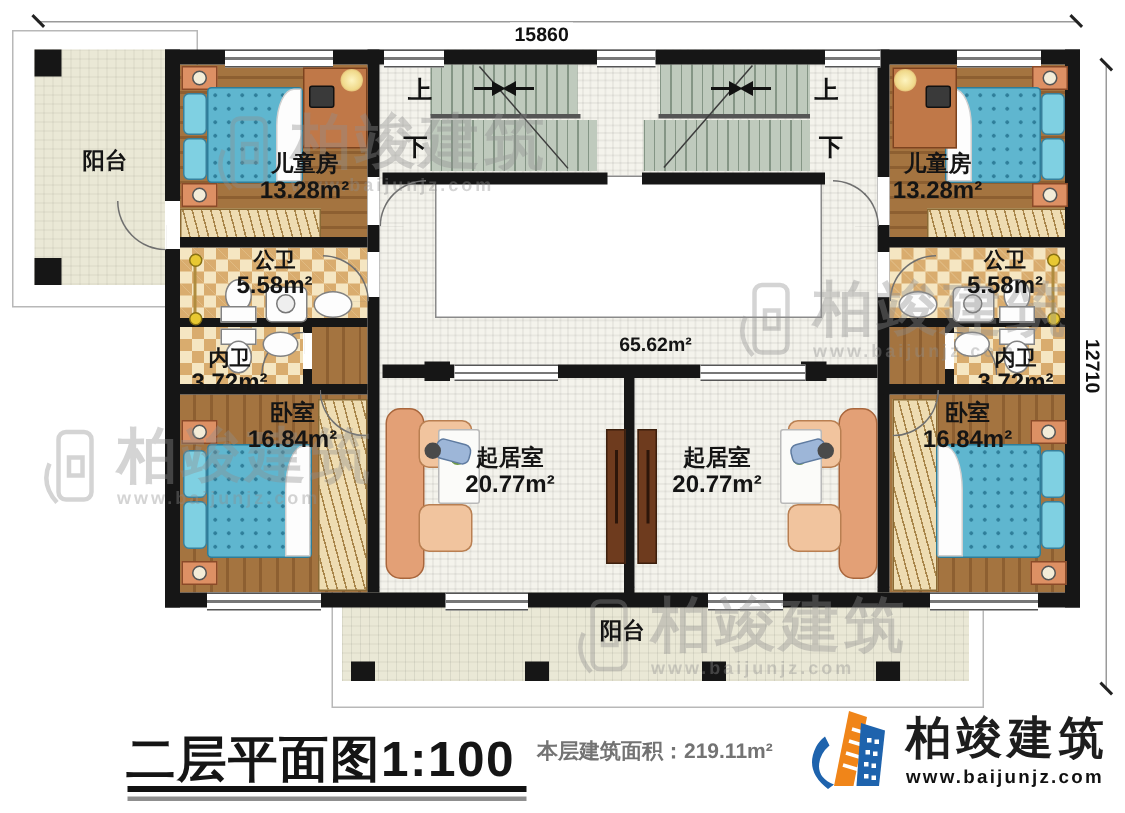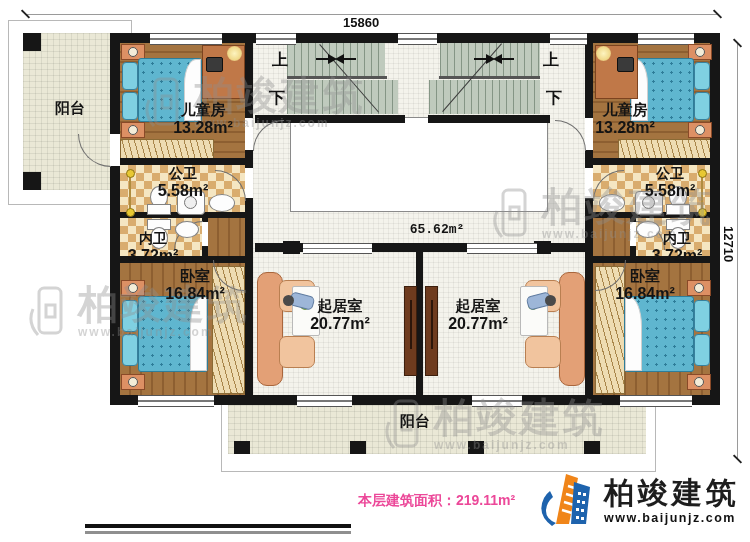--- a/index.html
+++ b/index.html
@@ -73,21 +73,21 @@
   .wm{position:absolute;display:flex;align-items:flex-start;color:#8f8f8f;opacity:.38;font-weight:bold;white-space:nowrap;}
   .wm .cn{font-size:40px;letter-spacing:3px;line-height:1.05;}
   .wm .url{font-size:12px;letter-spacing:2px;}
   .wm svg{margin-right:8px;}
   .doorpanel{position:absolute;background:#6e3b1e;border:1px solid #3c1f0d;}
   .doorpanel:after{content:"";position:absolute;left:45%;top:15%;width:2px;height:55%;background:#2c160a;}
   .void{position:absolute;background:#fff;border:1px solid #8a8a8a;}
   .title{position:absolute;font-size:33px;font-weight:600;letter-spacing:1px;color:#151515;}
   .tline1{position:absolute;background:#111;}
   .tline2{position:absolute;background:#8f8f8f;}
-  .stats{position:absolute;font-size:14px;font-weight:bold;color:#ec4899;line-height:21px;}
+  .stats{position:absolute;font-size:14px;font-weight:bold;color:#737373;line-height:21px;}
   .brand{position:absolute;display:flex;align-items:center;}
   .brandtx .nm{font-size:30px;font-weight:bold;letter-spacing:4px;color:#1d1d1d;line-height:1.05;}
   .brandtx .url{font-size:12.5px;font-weight:bold;letter-spacing:1.5px;color:#111;margin-top:2px;}
 </style>
 </head>
 <body>
 
 <div id="canvas">
 
   <div class="roofline" style="left:8px;top:20px;width:122px;height:183px;"></div>
@@ -362,37 +362,38 @@
     <div class="ar">5.58m²</div>
     </div>
   <div class="rlabel sm" style="left:646px;top:231px;width:62px;">
     <div class="nm">内卫</div>
     <div class="ar">3.72m²</div>
     </div>
   <div class="rlabel" style="left:602px;top:268px;width:86px;">
     <div class="nm">卧室</div>
     <div class="ar">16.84m²</div>
     </div>
-  <div class="rlabel" style="left:402px;top:221px;width:70px;font-family:Liberation Mono, monospace;"><span class="ar" style="font-size:13px;">65.62m²</span></div>
+  <div class="rlabel" style="left:402px;top:221px;width:70px;"><span class="ar" style="font-size:13px;">65.62m²</span></div>
   <div class="rlabel" style="left:385px;top:412px;width:60px;"><span class="nm">阳台</span></div>
 
   <div class="updown" style="left:272px;top:50px;">上</div>
   <div class="updown" style="left:269px;top:88px;">下</div>
   <div class="updown" style="left:543px;top:50px;">上</div>
   <div class="updown" style="left:546px;top:88px;">下</div>
 
   <div class="dimline" style="left:25px;top:14px;width:693px;height:1px;"></div>
   <div class="tick" style="left:20px;top:13px;"></div>
   <div class="tick" style="left:712px;top:13px;"></div>
   <div class="dimtext" style="left:340px;top:15px;">15860</div>
   <div class="dimline" style="left:737px;top:44px;width:1px;height:416px;"></div>
   <div class="tick" style="left:732px;top:42px;"></div>
   <div class="tick" style="left:732px;top:458px;"></div>
   <div class="dimtext" style="left:736px;top:226px;transform:rotate(90deg);transform-origin:left top;padding:0;">12710</div>
 
+  <div class="title" style="left:84px;top:484px;">二层平面图1:100</div>
   <div class="tline1" style="left:85px;top:524px;width:266px;height:4px;"></div>
   <div class="tline2" style="left:85px;top:531px;width:266px;height:3px;"></div>
   <div class="stats" style="left:358px;top:490px;">
     <div><span>本层建筑面积：</span><span>219.11m²</span></div>
   </div>
 
   <div class="brand" style="left:538px;top:470px;">
     <svg width="58" height="62" viewBox="0 0 58 62" style="margin-right:8px;">
       <path d="M14 56 Q-2 44 6 28 Q8 24 12 21 L15 27 Q8 33 8 41 Q8 49 18 53 Z" fill="#1e63ad"></path>
       <path d="M18 54 L28 4 L40 8 L31 54 Z" fill="#f08519"></path>

